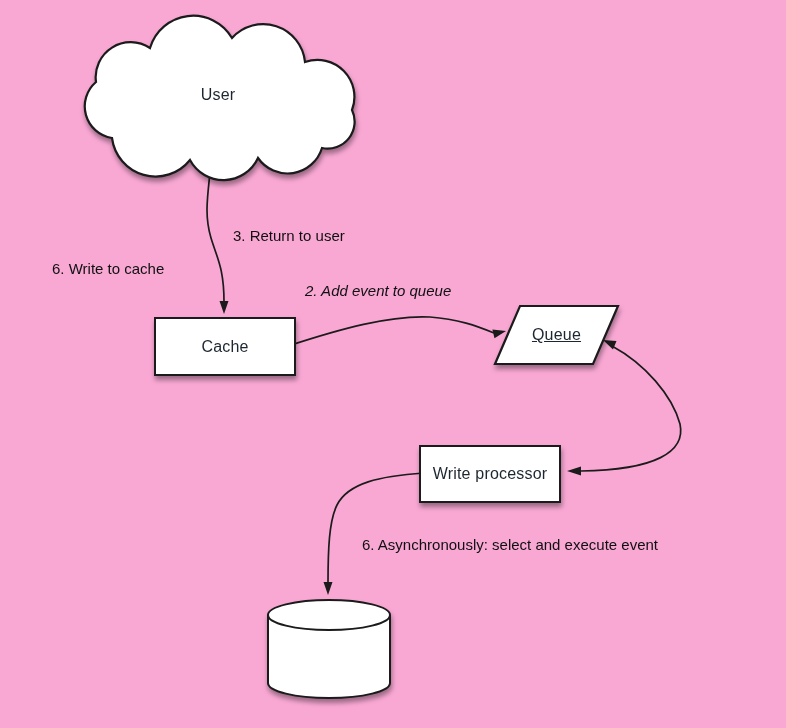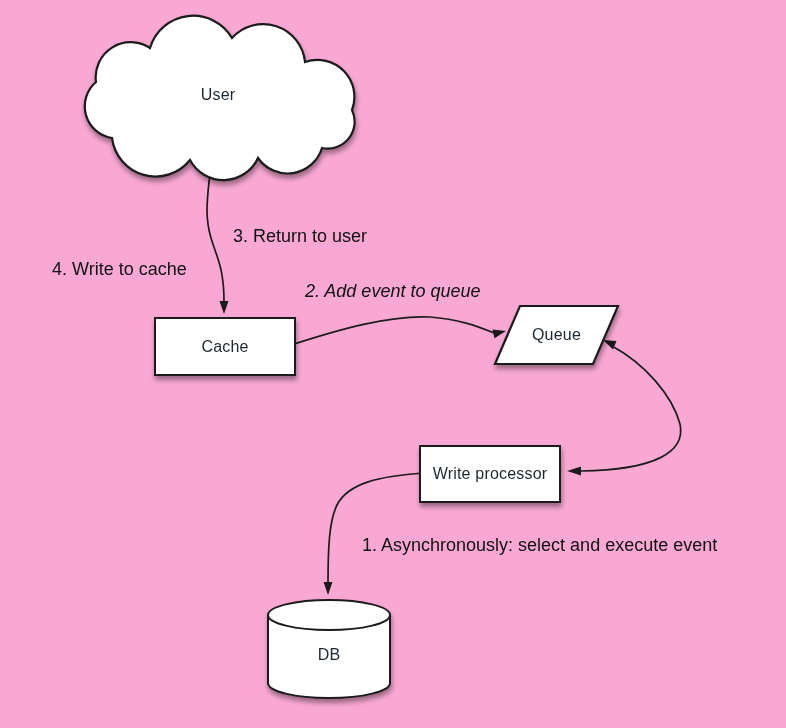--- a/index.html
+++ b/index.html
@@ -43,21 +43,21 @@
     display: flex;
     align-items: center;
     justify-content: center;
     font-size: 16px;
     color: #1d2730;
     letter-spacing: 0.2px;
     white-space: nowrap;
   }
   .annotation {
     position: absolute;
-    font-size: 18px;
+    font-size: 15px;
     color: #101010;
     line-height: 22px;
     white-space: nowrap;
   }
 </style>
 </head>
 <body>
 
 <div id="canvas">
 
@@ -100,27 +100,26 @@
         <path class="shape" stroke-width="2" d="M 268 615 L 268 683 A 61 15 0 0 0 390 683 L 390 615"></path>
         <ellipse class="shape" stroke-width="2" cx="329" cy="615" rx="61" ry="15"></ellipse>
       </g>
     </g>
   </svg>
 
   <div class="node-label" style="left:158px; top:83px; width:120px; height:24px;">User</div>
 
   <div class="node-label" style="left:155px; top:318px; width:140px; height:57px;border-radius:20px;">Cache</div>
 
-  <div class="node-label" style="left:497px; top:307px; width:119px; height:56px;">Queue</div>
+  <div class="node-label" style="left:497px; top:307px; width:119px; height:56px;text-decoration:underline;">Queue</div>
 
   <div class="node-label" style="left:420px; top:446px; width:140px; height:56px;">Write processor</div>
 
-  <div class="node-label" style="left:268px; top:640px; width:122px; height:30px;">DB</div>
 
-  <div class="annotation" style="left:52px; top:258px;">4. Write to cache</div>
+  <div class="annotation" style="left:52px; top:258px;">6. Write to cache</div>
 
   <div class="annotation" style="left:305px; top:280px;font-style:italic;">2. Add event to queue</div>
 
   <div class="annotation" style="left:233px; top:225px;">3. Return to user</div>
 
-  <div class="annotation" style="left:362px; top:534px;">1. Asynchronously: select and execute event</div>
+  <div class="annotation" style="left:362px; top:534px;">6. Asynchronously: select and execute event</div>
 
 </div>
 
 </body></html>

